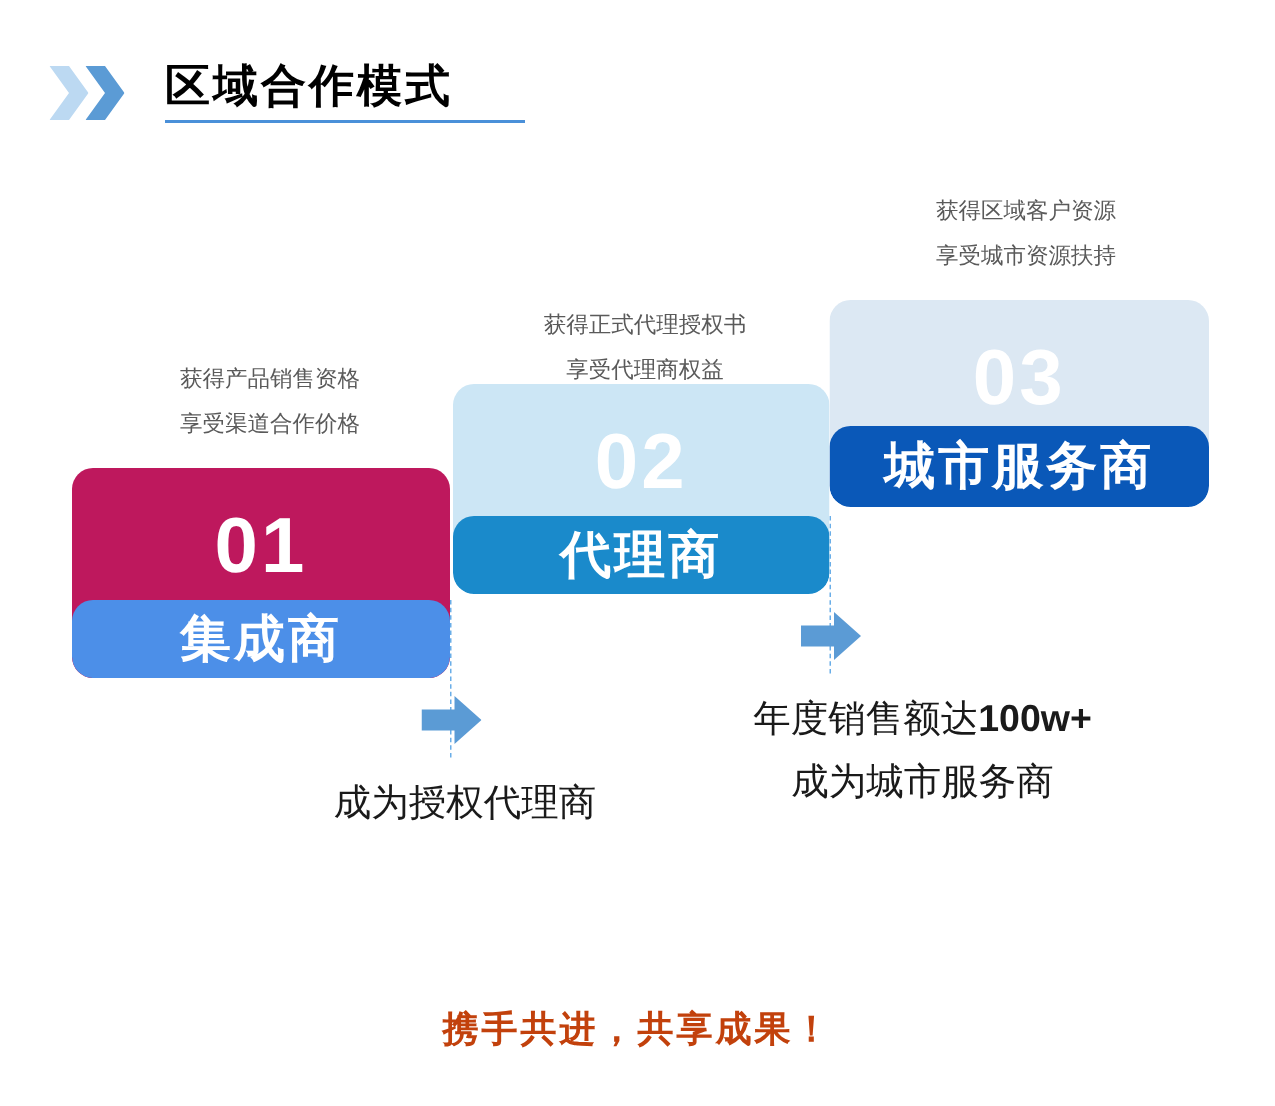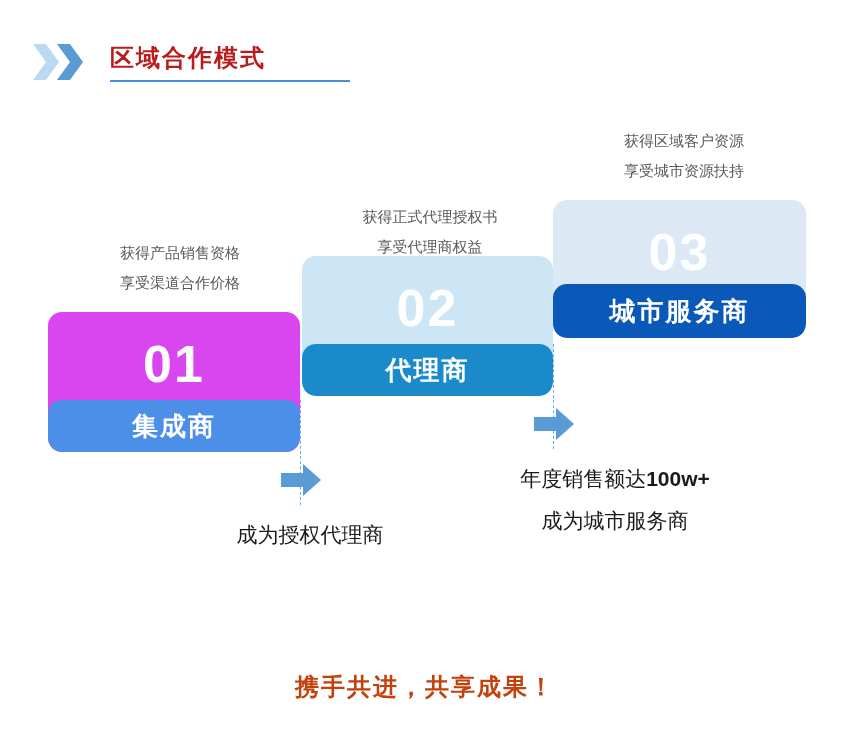--- a/index.html
+++ b/index.html
@@ -46,23 +46,23 @@
   .chev-light { left: 0px; }
   .chev-dark  { left: 24px; }
 
   .title-wrap {
     position: absolute;
     left: 110px;
     top: 38px;
     width: 260px;
   }
   .title-text {
-    font-size: 24px;
-    font-weight: bold;
-    color: #b91c1c;
+    font-size: 30px;
+    font-weight: bold;
+    color: #000000;
     letter-spacing: 2px;
     line-height: 40px;
     white-space: nowrap;
   }
   .title-rule {
     margin-top: 2px;
     width: 240px;
     height: 2px;
     background: #4a90d9;
   }
@@ -94,21 +94,21 @@
     left: 0;
     bottom: 0;
     width: 100%;
     border-radius: 14px;
     box-sizing: border-box;
     display: flex;
     align-items: center;
     justify-content: center;
   }
   .card-bar-label {
-    font-size: 26px;
+    font-size: 34px;
     font-weight: bold;
     color: #ffffff;
     letter-spacing: 2px;
     line-height: 1;
   }
 
   
   .caption {
     position: absolute;
     text-align: center;
@@ -128,21 +128,21 @@
   
   .arrow {
     position: absolute;
   }
   .arrow svg { display: block; }
 
   
   .step-text {
     position: absolute;
     text-align: center;
-    font-size: 21px;
+    font-size: 25px;
     color: #1a1a1a;
     line-height: 42px;
     white-space: nowrap;
   }
   .step-text b { font-weight: bold; }
 
   
   .slogan {
     position: absolute;
     left: 0;
@@ -194,21 +194,21 @@
 
   <div class="caption" style="left:562px; top:126px; width:244px;">
     <div>获得区域客户资源</div>
     <div>享受城市资源扶持</div>
   </div>
 
   <div class="dashline" style="left:300px; top:400px; height:105px;"></div>
   <div class="dashline" style="left:553px; top:344px; height:105px;"></div>
 
   <div class="card" id="card1" style="left:48px; top:312px; width:252px; height:140px;">
-    <div class="card-top" id="card1-top" style="height:171px; background:#d946ef;">
+    <div class="card-top" id="card1-top" style="height:171px; background:#be185d;">
       <div class="card-num" style="top:26px;">01</div>
     </div>
     <div class="card-bar" id="card1-bar" style="height:52px; background:#4c8fe8;">
       <span class="card-bar-label">集成商</span>
     </div>
   </div>
 
   <div class="card" id="card2" style="left:302px; top:256px; width:251px; height:140px;">
     <div class="card-top" id="card2-top" style="height:140px; background:#cce6f5;padding-left:33px;">
       <div class="card-num" style="top:26px;">02</div>

